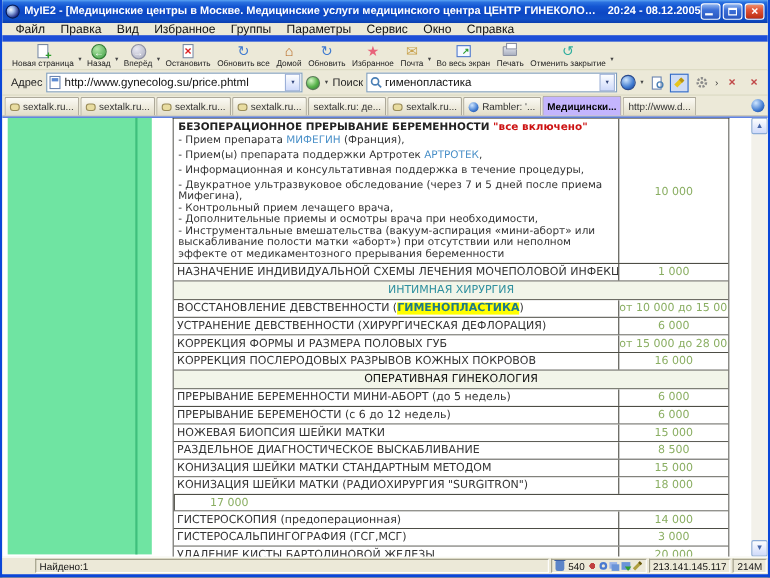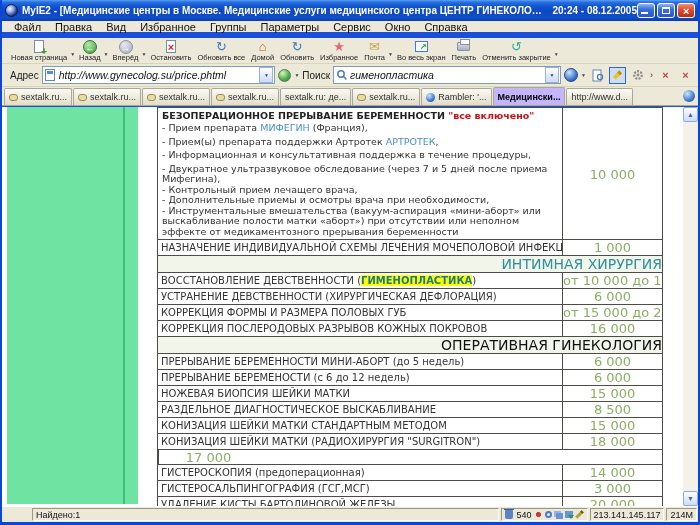--- a/index.html
+++ b/index.html
@@ -53,21 +53,21 @@
   .ic-printer{width:13px;height:9px;background:linear-gradient(180deg,#dfe3ec,#aab0c0);border:1px solid #8a90a2;
     display:inline-block;position:relative;border-radius:1px;}
   .ic-printer::before{content:"";position:absolute;left:2px;top:-4px;width:8px;height:4px;background:#fff;border:1px solid #8a90a2;}
   
   .addressbar{height:23px;flex:0 0 23px;display:flex;align-items:center;gap:3px;padding:0 4px 0 8px;
     background:#ece9d8;border-bottom:1px solid #d8d4bd;font-size:10px;color:#222;}
   .combo{display:flex;align-items:center;background:#fff;border:1px solid #7f9db9;height:18px;padding:0 1px 0 2px;}
   .url-combo{flex:1 1 auto;}
   .search-combo{width:228px;flex:0 0 auto;}
   .combo input{border:none;outline:none;flex:1;font-family:"Liberation Sans",sans-serif;font-size:10.5px;color:#111;
-    padding:0 2px;background:transparent;min-width:0;font-style:italic;}
+    padding:0 2px;background:transparent;min-width:0;}
   .combo-arr{width:14px;height:16px;background:linear-gradient(180deg,#fdfeff,#cfdafa);border:1px solid #9cb0d8;
     font-size:5px;color:#30437a;display:flex;align-items:center;justify-content:center;}
   .ic-doc{width:10px;height:12px;background:#fff;border:1px solid #6a84b0;display:inline-block;margin-right:2px;position:relative;flex:0 0 10px;}
   .ic-doc::before{content:"";position:absolute;left:1px;top:1px;right:1px;height:3px;background:#5b8ad2;}
   .go-btn{width:13px;height:13px;border-radius:50%;display:inline-block;
     background:radial-gradient(circle at 35% 30%,#d6f5c6,#56b24a 55%,#2f7a32);border:1px solid #5a7a5a;}
   .mini-arr{font-size:5px;color:#444;}
   .globe-btn{width:14px;height:14px;border-radius:50%;display:inline-block;
     background:radial-gradient(circle at 35% 30%,#cfe6ff,#3f7ad0 60%,#1a3e8c);border:1px solid #28488c;}
   .tool-ic{width:17px;height:17px;display:flex;align-items:center;justify-content:center;border:1px solid transparent;}
@@ -90,22 +90,22 @@
   
   .content{flex:1 1 auto;background:#fff;position:relative;overflow:hidden;border-top:1px solid #1d4ed8;}
   .green-panel{position:absolute;left:5px;top:0;bottom:2px;width:131px;background:#6fe4a2;}
   .green-line{position:absolute;right:13px;top:0;bottom:0;width:2px;background:#3fbf7d;}
   .price-table{position:absolute;left:155px;top:0;width:506px;border:1px solid #4d4d45;border-bottom:none;
     font-family:"DejaVu Sans",sans-serif;}
   .prow{display:flex;border-bottom:1px solid #4d4d45;background:#fff;}
   .pcell-label{flex:1 1 auto;padding:1px 3px;font-size:10px;color:#333;white-space:nowrap;overflow:hidden;
     height:15px;line-height:13px;}
   .pcell-price{flex:0 0 100px;border-left:1px solid #4d4d45;text-align:center;color:#8aae62;
-    font-size:13px;line-height:13px;padding-top:1px;white-space:nowrap;overflow:hidden;}
-  .prow.section{display:block;text-align:right;background:#f2f5e9;height:17px;font-size:14px;line-height:16px;}
+    font-size:10px;line-height:13px;padding-top:1px;white-space:nowrap;overflow:hidden;}
+  .prow.section{display:block;text-align:center;background:#f2f5e9;height:17px;font-size:10px;line-height:16px;}
   .prow.section.teal{color:#2e8f9e;}
   .prow.section.boldsec{color:#111;font-weight:normal;}
   .bigrow .pcell-label{height:auto;white-space:normal;padding:2px 4px;}
   .bigrow .pcell-price{display:flex;align-items:center;justify-content:center;}
   .brow-title{font-size:9.5px;font-weight:bold;color:#222;line-height:11px;margin-bottom:2px;}
   .brow-title .red{color:#cc1111;}
   .bline{font-size:9.5px;color:#333;line-height:10.5px;}
   .bline.gap{margin-bottom:3px;}
   .inline-link{color:#4a90c8;text-decoration:none;}
   .mark{background:#ffff00;color:#1f7a8a;font-weight:bold;}

